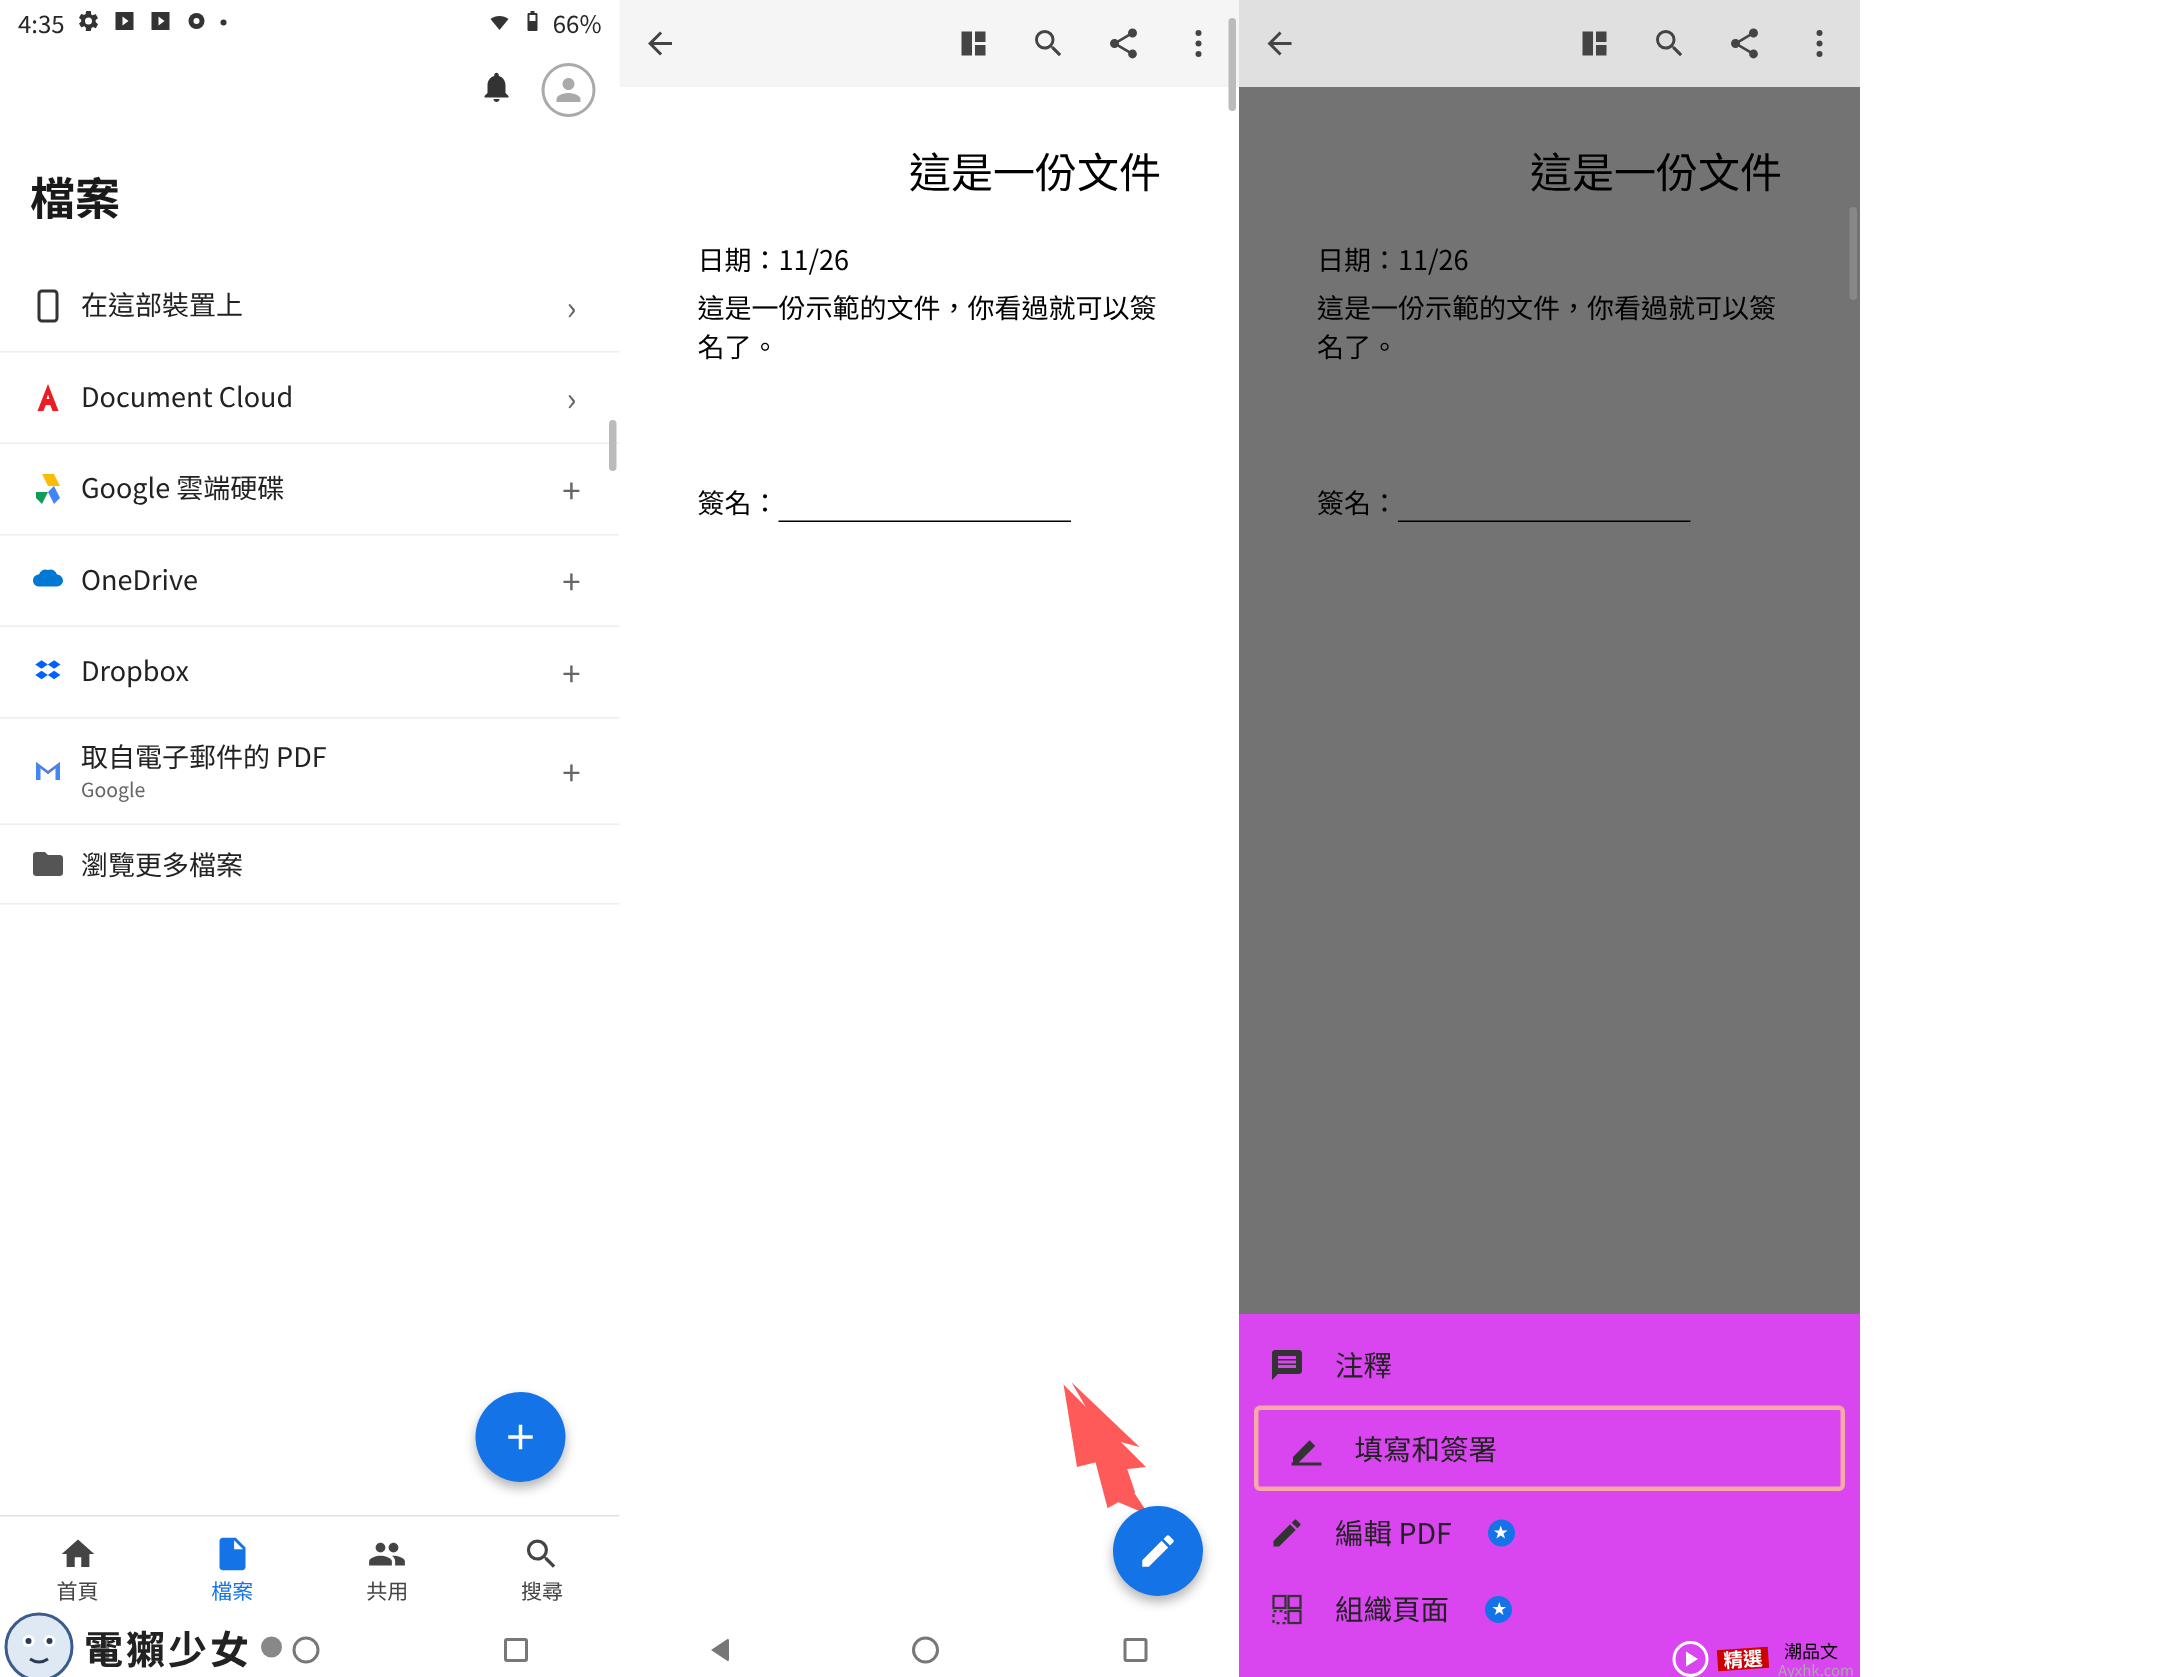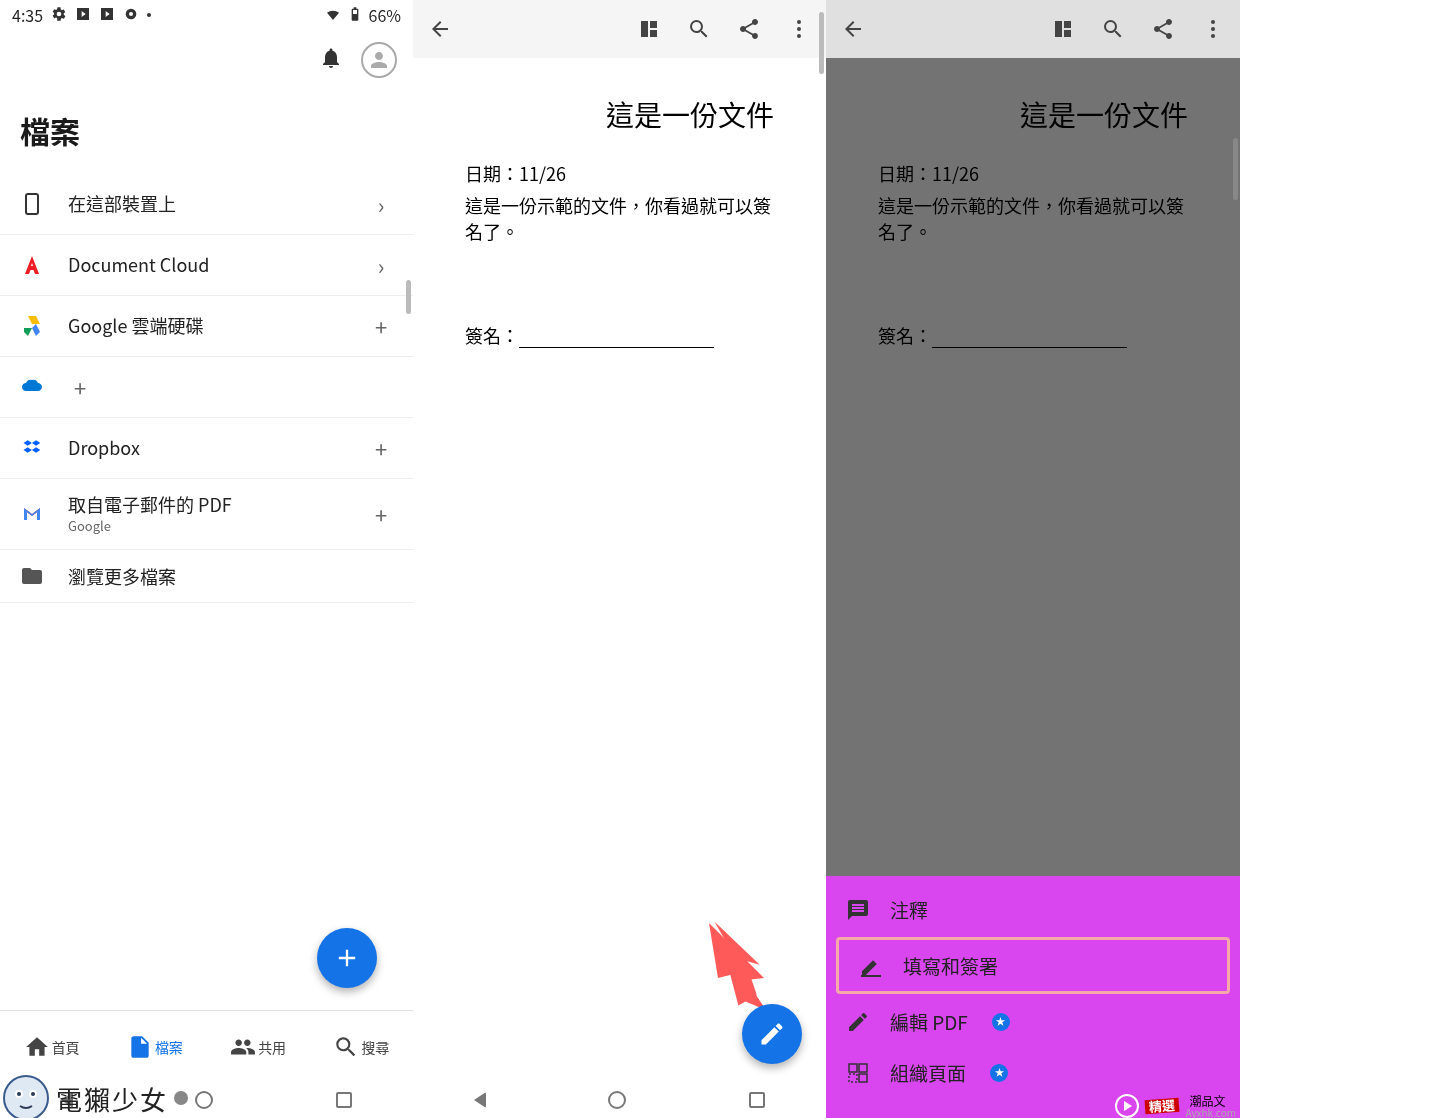--- a/index.html
+++ b/index.html
@@ -19,30 +19,30 @@
 
 .app-header { height:60px; display:flex; align-items:center; justify-content:flex-end; padding:0 16px; gap:18px; background:#fff; }
 .avatar-circle { width:36px; height:36px; border:2px solid #aaa; border-radius:50%; display:flex; align-items:center; justify-content:center; }
 .avatar-circle svg { width:24px; height:24px; fill:#aaa; }
 
 
 .page-title { font-size:30px; font-weight:700; padding:18px 20px 22px; color:#1a1a1a; }
 
 
 .src-list { display:flex; flex-direction:column; }
-.src-item { display:flex; align-items:center; padding:14px 20px; border-bottom:1px solid #eee; gap:24px; }
+.src-item { display:flex; align-items:center; padding:14px 20px; border-bottom:1px solid #eee; gap:10px; }
 .src-item:first-child { border-top:none; }
 .src-icon { width:24px; height:24px; display:flex; align-items:center; justify-content:center; }
 .src-text { flex:1; font-size:18px; color:#222; line-height:1.3; }
 .src-sub { font-size:13px; color:#666; margin-top:2px; }
 .src-trail { width:24px; text-align:center; color:#666; font-size:22px; }
 
 
 .bottom-nav { position:absolute; bottom:36px; left:0; right:0; height:72px; display:flex; border-top:1px solid #e0e0e0; background:#fff; }
-.nav-item { flex:1; display:flex; flex-direction:row; align-items:center; justify-content:center; gap:2px; color:#444; font-size:14px; position:relative; }
+.nav-item { flex:1; display:flex; flex-direction:column; align-items:center; justify-content:center; gap:2px; color:#444; font-size:14px; position:relative; }
 .nav-item.active { color:#1473e6; }
 .nav-item svg { width:26px; height:26px; }
 .nav-circle { position:absolute; width:66px; height:66px; border:3px solid #f7a8a8; border-radius:50%; top:0; left:50%; transform:translateX(-50%); z-index:-1; }
 
 
 .fab { position:absolute; width:60px; height:60px; border-radius:50%; background:#1473e6; display:flex; align-items:center; justify-content:center; box-shadow:0 4px 8px rgba(0,0,0,.3); }
 .fab svg { width:28px; height:28px; fill:#fff; }
 .fab.plus { bottom:130px; right:36px; }
 .fab.pencil { bottom:54px; right:24px; }
 
@@ -176,20 +176,23 @@
           <div>Google 雲端硬碟</div>
         </div>
       <span class="src-trail">+</span>
     </div>
     <div class="src-item">
       <span class="src-icon">
           <svg viewBox="0 0 24 24">
             <path fill="#0078d4" d="M6 16c-2 0-4-1.5-4-4s2-4 4-4c1-3 4-4 6-3 2-1 5 0 6 3 2 0 4 2 4 4s-2 4-4 4H6z"></path>
           </svg>
         </span>
+      <div class="src-text">
+          <div>OneDrive</div>
+        </div>
       <span class="src-trail">+</span>
     </div>
     <div class="src-item">
       <span class="src-icon">
           <svg viewBox="0 0 24 24">
             <path fill="#0061ff" d="M6 3l6 4-6 4-6-4 6-4zm12 0l6 4-6 4-6-4 6-4zM6 13l6 4-6 4-6-4 6-4zm12 0l6 4-6 4-6-4 6-4z" transform="scale(.7) translate(5 3)"></path>
           </svg>
         </span>
       <div class="src-text">
           <div>Dropbox</div>
@@ -266,21 +269,21 @@
 
   <div class="watermark-left">
     <svg width="48" height="48" viewBox="0 0 48 48">
         <circle cx="24" cy="24" r="22" fill="#dfe9f4" stroke="#3a5b8c" stroke-width="2"></circle>
         <circle cx="17" cy="20" r="4" fill="#fff"></circle>
         <circle cx="31" cy="20" r="4" fill="#fff"></circle>
         <circle cx="17" cy="20" r="2" fill="#2b3b55"></circle>
         <circle cx="31" cy="20" r="2" fill="#2b3b55"></circle>
         <path d="M18 32 Q24 36 30 32" stroke="#2b3b55" stroke-width="2" fill="none"></path>
       </svg>
-    <span style="font-size:26px;font-weight:400;color:#222;letter-spacing:2px;">電獺少女</span>
+    <span style="font-size:26px;font-weight:700;color:#222;letter-spacing:2px;">電獺少女</span>
     <span class="pill"></span>
   </div>
 </div>
 
 <div class="panel p2">
   <div class="doc-toolbar">
     <div class="left">
       <span class="tb-icon">
           <svg viewBox="0 0 24 24">
             <path d="M20 11H7.83l5.59-5.59L12 4l-8 8 8 8 1.41-1.41L7.83 13H20v-2z"></path>

